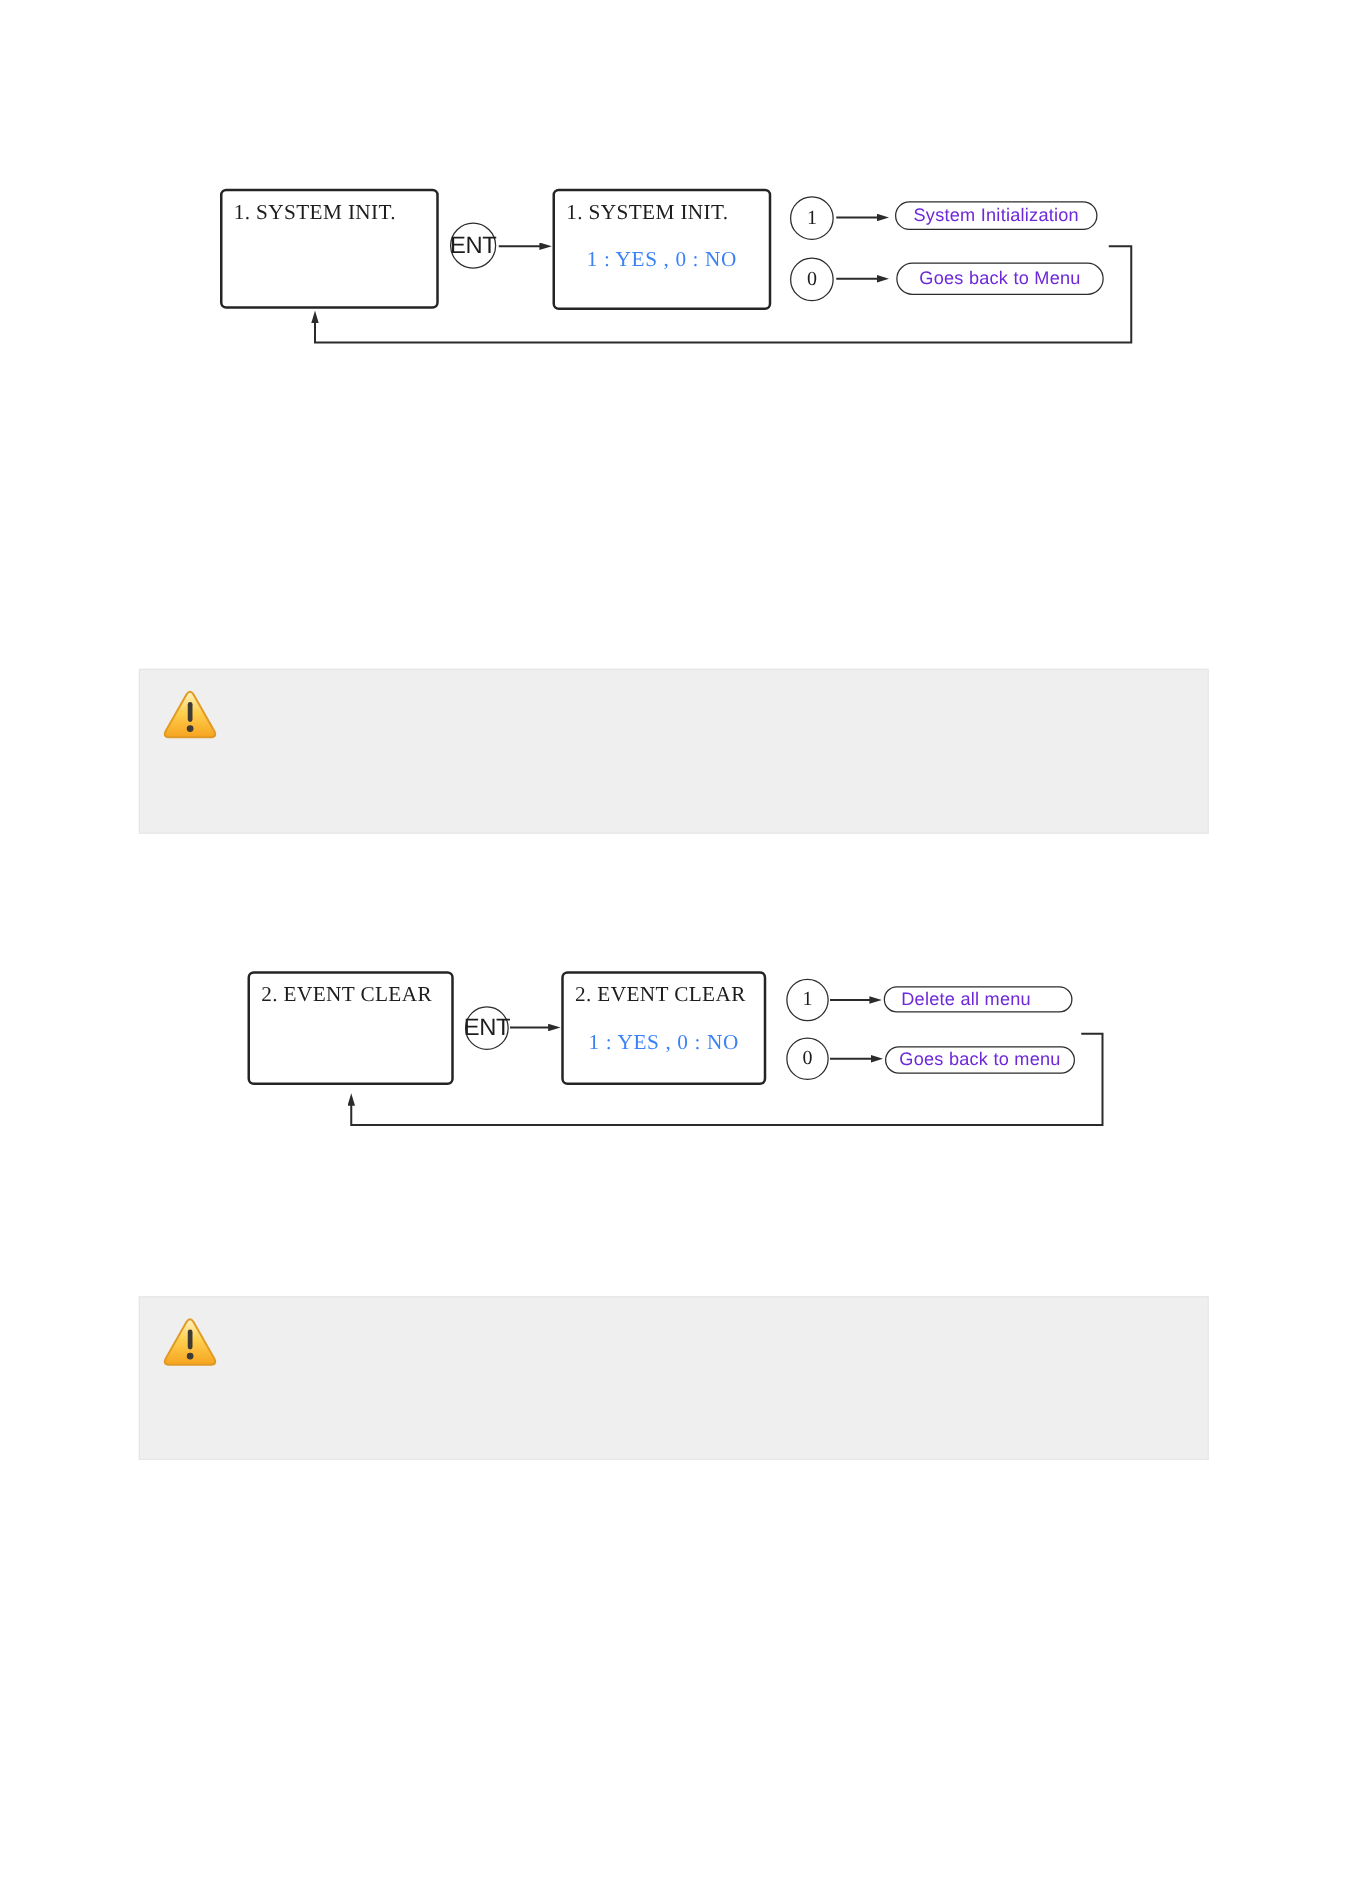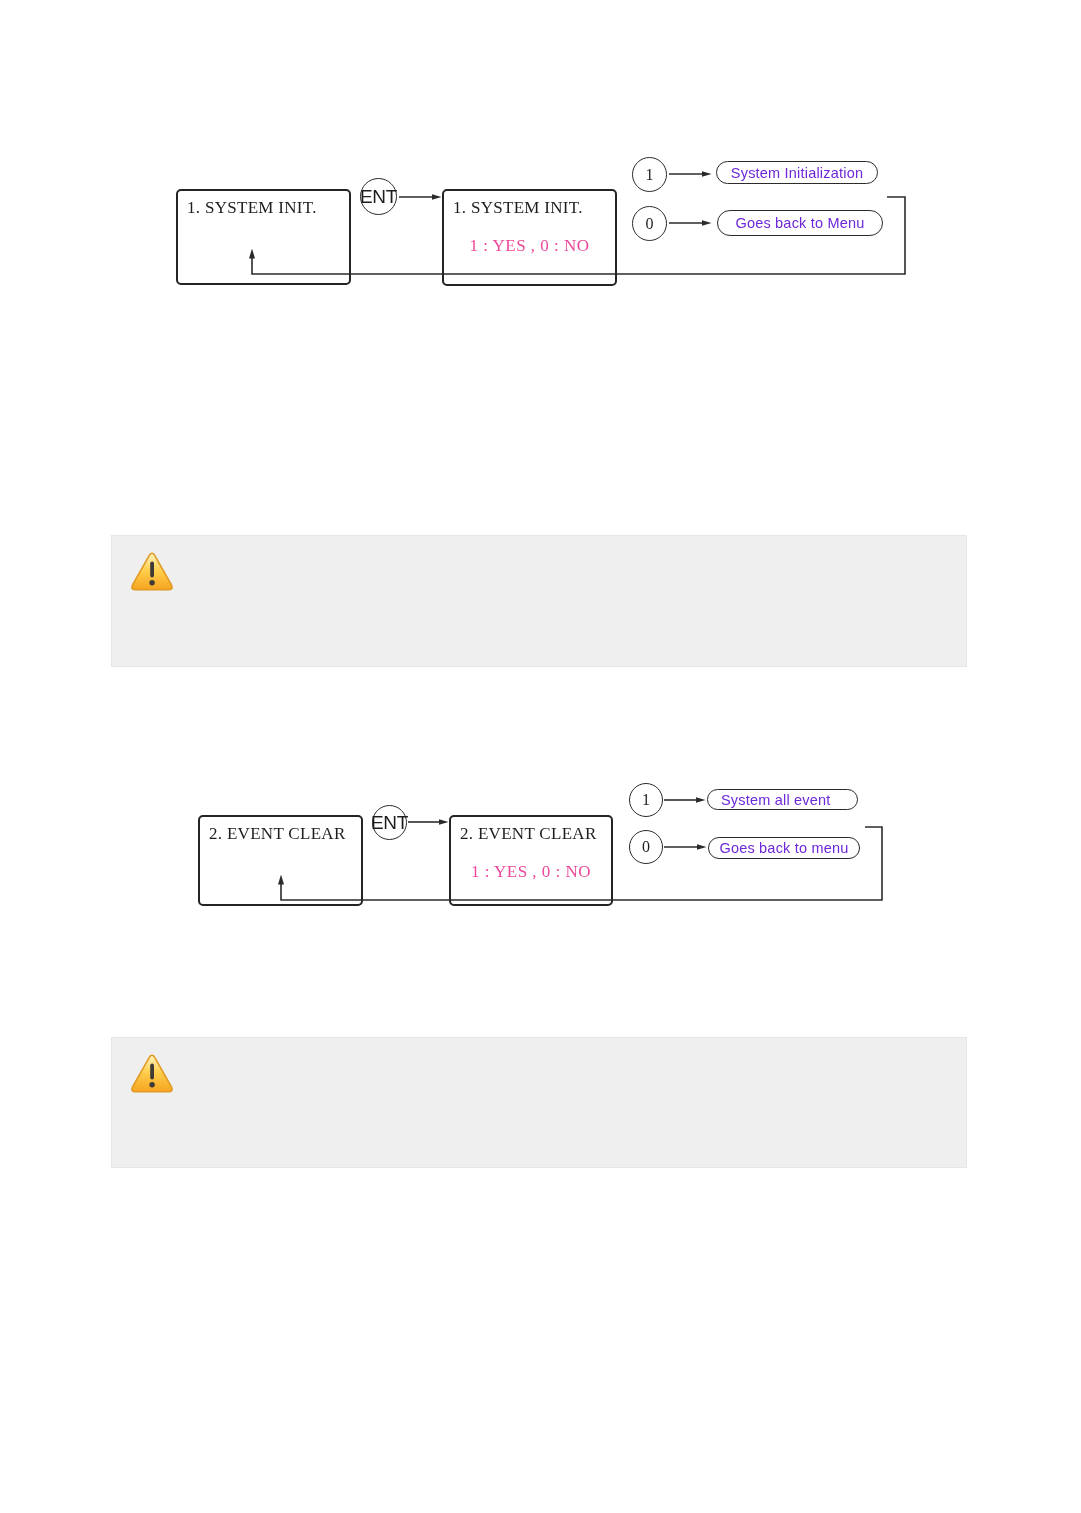--- a/index.html
+++ b/index.html
@@ -12,38 +12,37 @@
     font-family: "Liberation Sans", sans-serif;
   }
 
   
   .lcd-box {
     position: absolute;
     border: 2.2px solid #242424;
     border-radius: 5px;
     background: #ffffff;
     box-sizing: border-box;
-    margin-top: 38px;
   }
   .lcd-line1 {
     position: absolute;
     top: 7px; left: 9px;
     font-family: "Liberation Serif", serif;
     font-size: 17px;
     color: #1d1d1d;
     letter-spacing: 0.3px;
     white-space: nowrap;
   }
   .lcd-line2 {
     position: absolute;
     top: 45px; left: 0; right: 0;
     text-align: center;
     font-family: "Liberation Serif", serif;
     font-size: 17px;
-    color: #ec4899;
+    color: #3b82f6;
     letter-spacing: 0.5px;
     white-space: nowrap;
   }
 
   
   .key-circle {
     position: absolute;
     border: 1.6px solid #2b2b2b;
     border-radius: 50%;
     background: #ffffff;
@@ -163,21 +162,21 @@
 
     <div class="lcd-box" style="left:449px; top:777px; width:164px; height:91px;">
       <span class="lcd-line1">2. EVENT CLEAR</span>
       <span class="lcd-line2">1 : YES ,  0 : NO</span>
     </div>
 
     <div class="key-circle" style="left:629px; top:783px; width:34px; height:34px; border-width:1.3px;">
       <span class="key-digit">1</span>
     </div>
     <div class="pill align-left" style="left:707px; top:789px; width:151px; height:21px;">
-      <span>System all event</span>
+      <span>Delete all menu</span>
     </div>
 
     <div class="key-circle" style="left:629px; top:830px; width:34px; height:34px; border-width:1.3px;">
       <span class="key-digit">0</span>
     </div>
     <div class="pill" style="left:708px; top:837px; width:152px; height:22px;">
       <span>Goes back to menu</span>
     </div>
   </div>
 

